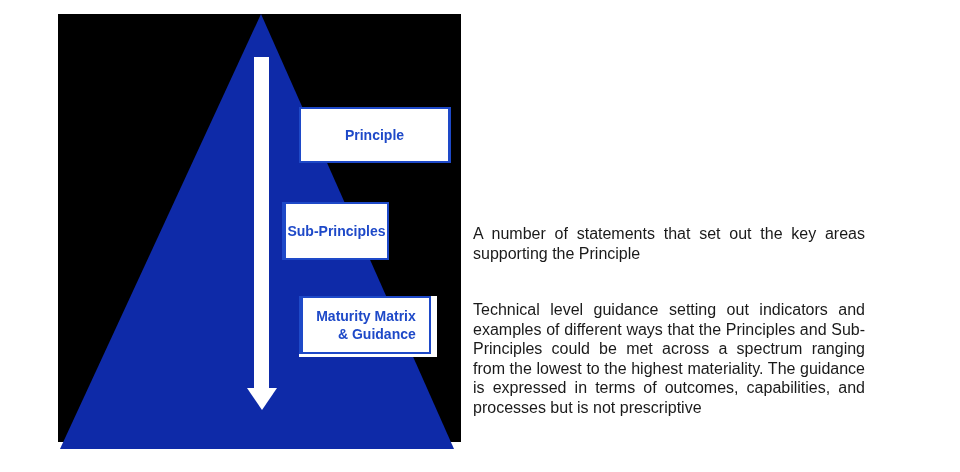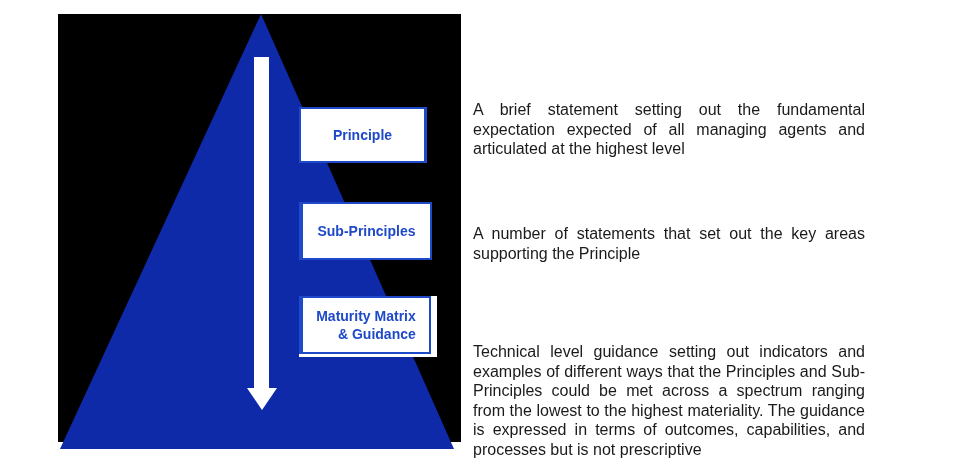--- a/index.html
+++ b/index.html
@@ -34,28 +34,28 @@
     color: #1e49c8;
     font-weight: bold;
     font-size: 14px;
     line-height: 18px;
     white-space: pre-line;
     box-sizing: border-box;
   }
   .box-principle {
     left: 299px;
     top: 107px;
-    width: 128px;
+    width: 152px;
     height: 56px;
     border-right-width: 3px;
   }
   .box-subprinciples {
-    left: 299px;
+    left: 282px;
     top: 202px;
-    width: 133px;
+    width: 107px;
     height: 58px;
     border-left-width: 4px;
   }
   .box-maturity-outer {
     position: absolute;
     left: 299px;
     top: 296px;
     width: 138px;
     height: 61px;
     background: #ffffff;
@@ -85,21 +85,21 @@
     left: 473px;
     width: 392px;
     font-size: 16px;
     line-height: 19.5px;
     color: #1a1a1a;
     text-align: justify;
     margin: 0;
   }
   .desc-1 { top: 100px; }
   .desc-2 { top: 224px; }
-  .desc-3 { top: 300px; margin-top: 42px; }
+  .desc-3 { top: 300px; }
 </style>
 </head>
 <body>
 
 <div class="canvas">
 
   <svg class="diagram-svg" viewBox="0 0 960 472" xmlns="http://www.w3.org/2000/svg">
     <rect x="58" y="14" width="403" height="428" fill="#000000"></rect>
     <polygon points="261,14 60,449 454,449" fill="#0e2aa8"></polygon>
     <rect x="254" y="57" width="15" height="331" fill="#ffffff"></rect>
@@ -114,19 +114,18 @@
     <span>Sub-Principles</span>
   </div>
 
   <div class="box-maturity-outer">
     <div class="box-maturity-inner">
       <span>Maturity Matrix
 &amp; Guidance</span>
     </div>
   </div>
 
-  <p class="desc desc-1">A brief statement setting out the fundamental expectation expected of all managing agents and articulated at the highest level</p>
 
   <p class="desc desc-2">A number of statements that set out the key areas supporting the Principle</p>
 
   <p class="desc desc-3">Technical level guidance setting out indicators and examples of different ways that the Principles and Sub-Principles could be met across a spectrum ranging from the lowest to the highest materiality. The guidance is expressed in terms of outcomes, capabilities, and processes but is not prescriptive</p>
 
 </div>
 
 </body></html>

